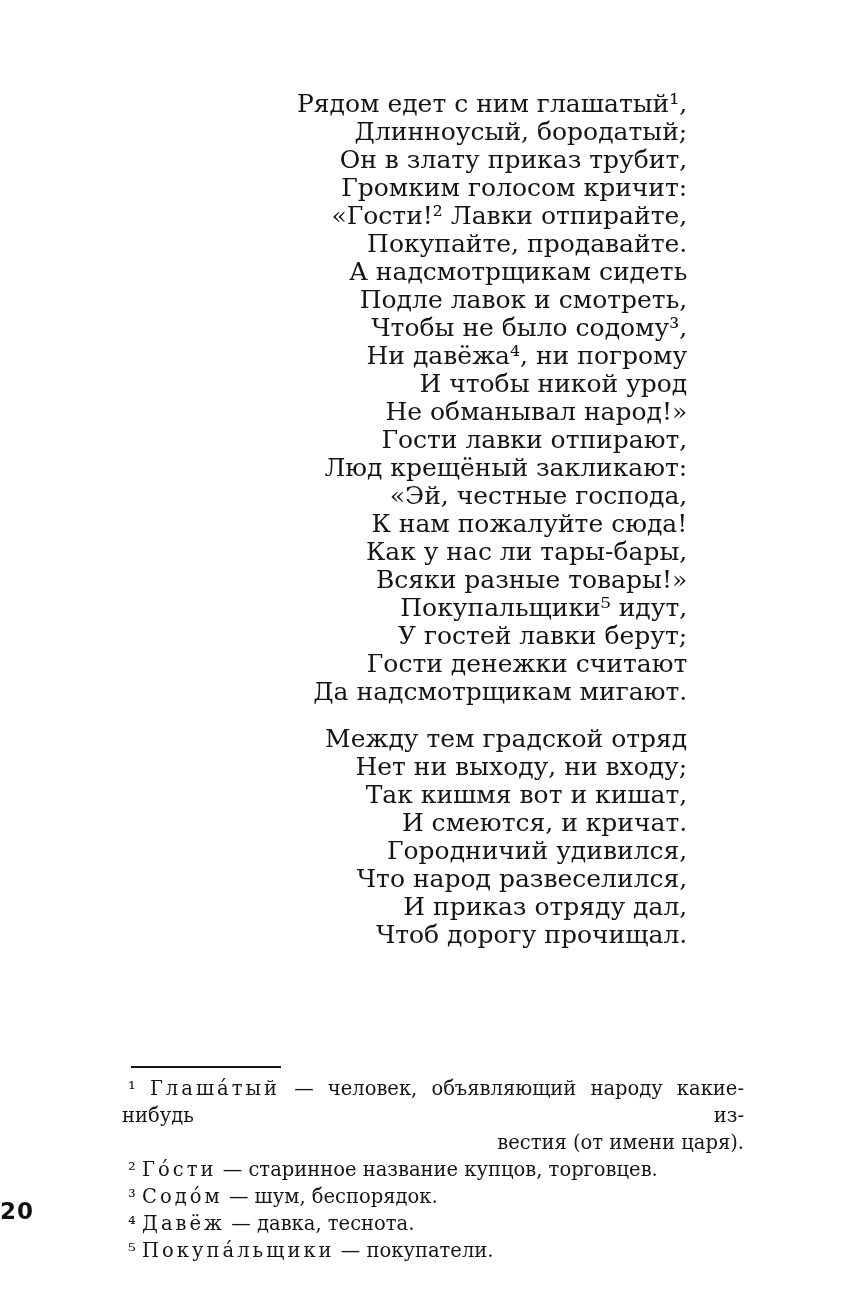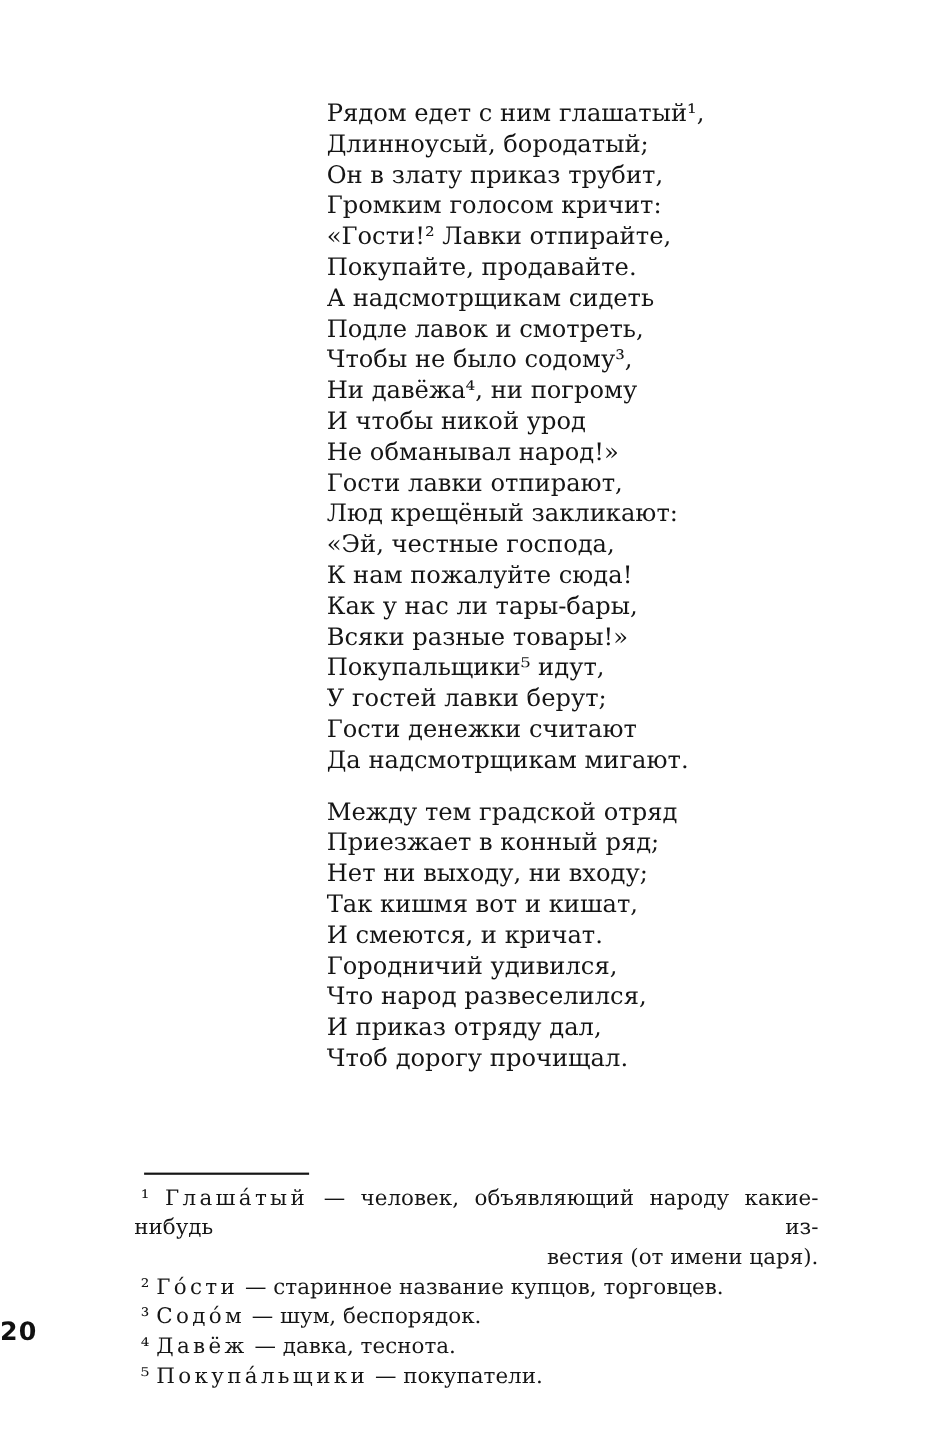--- a/index.html
+++ b/index.html
@@ -12,23 +12,24 @@
     width: 844px;
     height: 1311px;
     overflow: hidden;
     font-family: "DejaVu Serif", serif;
     color: #151515;
   }
   .poem {
     position: absolute;
     left: 297px;
     top: 90px;
-    font-size: 22px;
+    font-size: 25px;
     line-height: 28px;
     white-space: nowrap;
+    text-align: right;
   }
   .stanza { margin: 0; }
   .stanza + .stanza { margin-top: 19px; }
   .poem-line { margin: 0; }
 
   .footnotes {
     position: absolute;
     left: 122px;
     top: 1066px;
     width: 622px;
@@ -86,21 +87,20 @@
     <div class="poem-line">К нам пожалуйте сюда!</div>
     <div class="poem-line">Как у нас ли тары-бары,</div>
     <div class="poem-line">Всяки разные товары!»</div>
     <div class="poem-line">Покупальщики⁵ идут,</div>
     <div class="poem-line">У гостей лавки берут;</div>
     <div class="poem-line">Гости денежки считают</div>
     <div class="poem-line">Да надсмотрщикам мигают.</div>
   </div>
   <div class="stanza">
     <div class="poem-line">Между тем градской отряд</div>
-    <div class="poem-line">Приезжает в конный ряд;</div>
     <div class="poem-line">Нет ни выходу, ни входу;</div>
     <div class="poem-line">Так кишмя вот и кишат,</div>
     <div class="poem-line">И смеются, и кричат.</div>
     <div class="poem-line">Городничий удивился,</div>
     <div class="poem-line">Что народ развеселился,</div>
     <div class="poem-line">И приказ отряду дал,</div>
     <div class="poem-line">Чтоб дорогу прочищал.</div>
   </div>
 </div>
 

